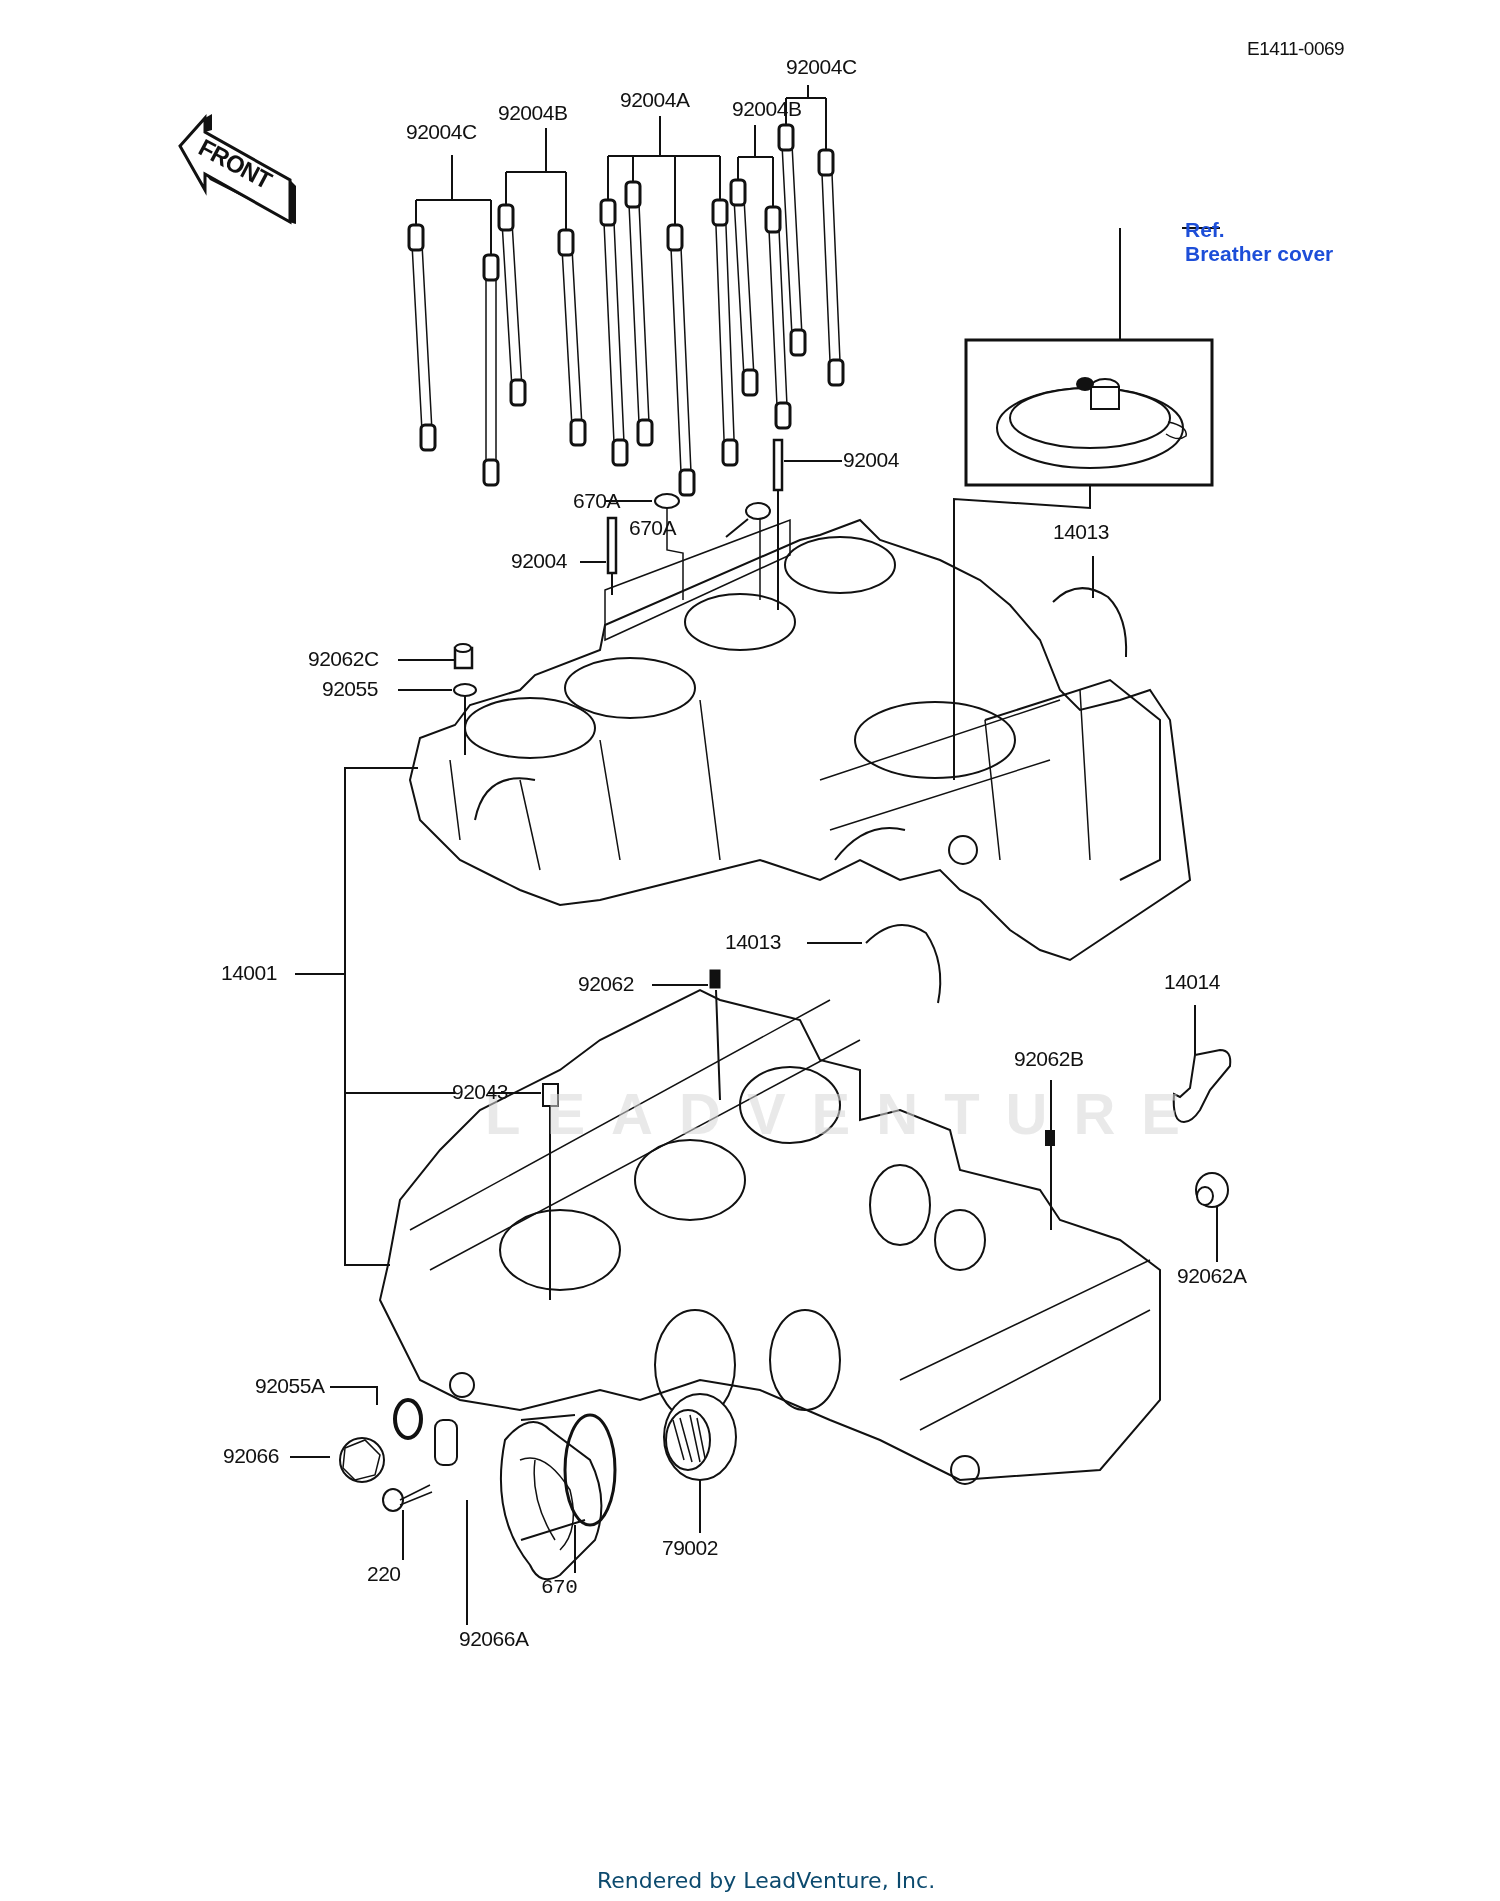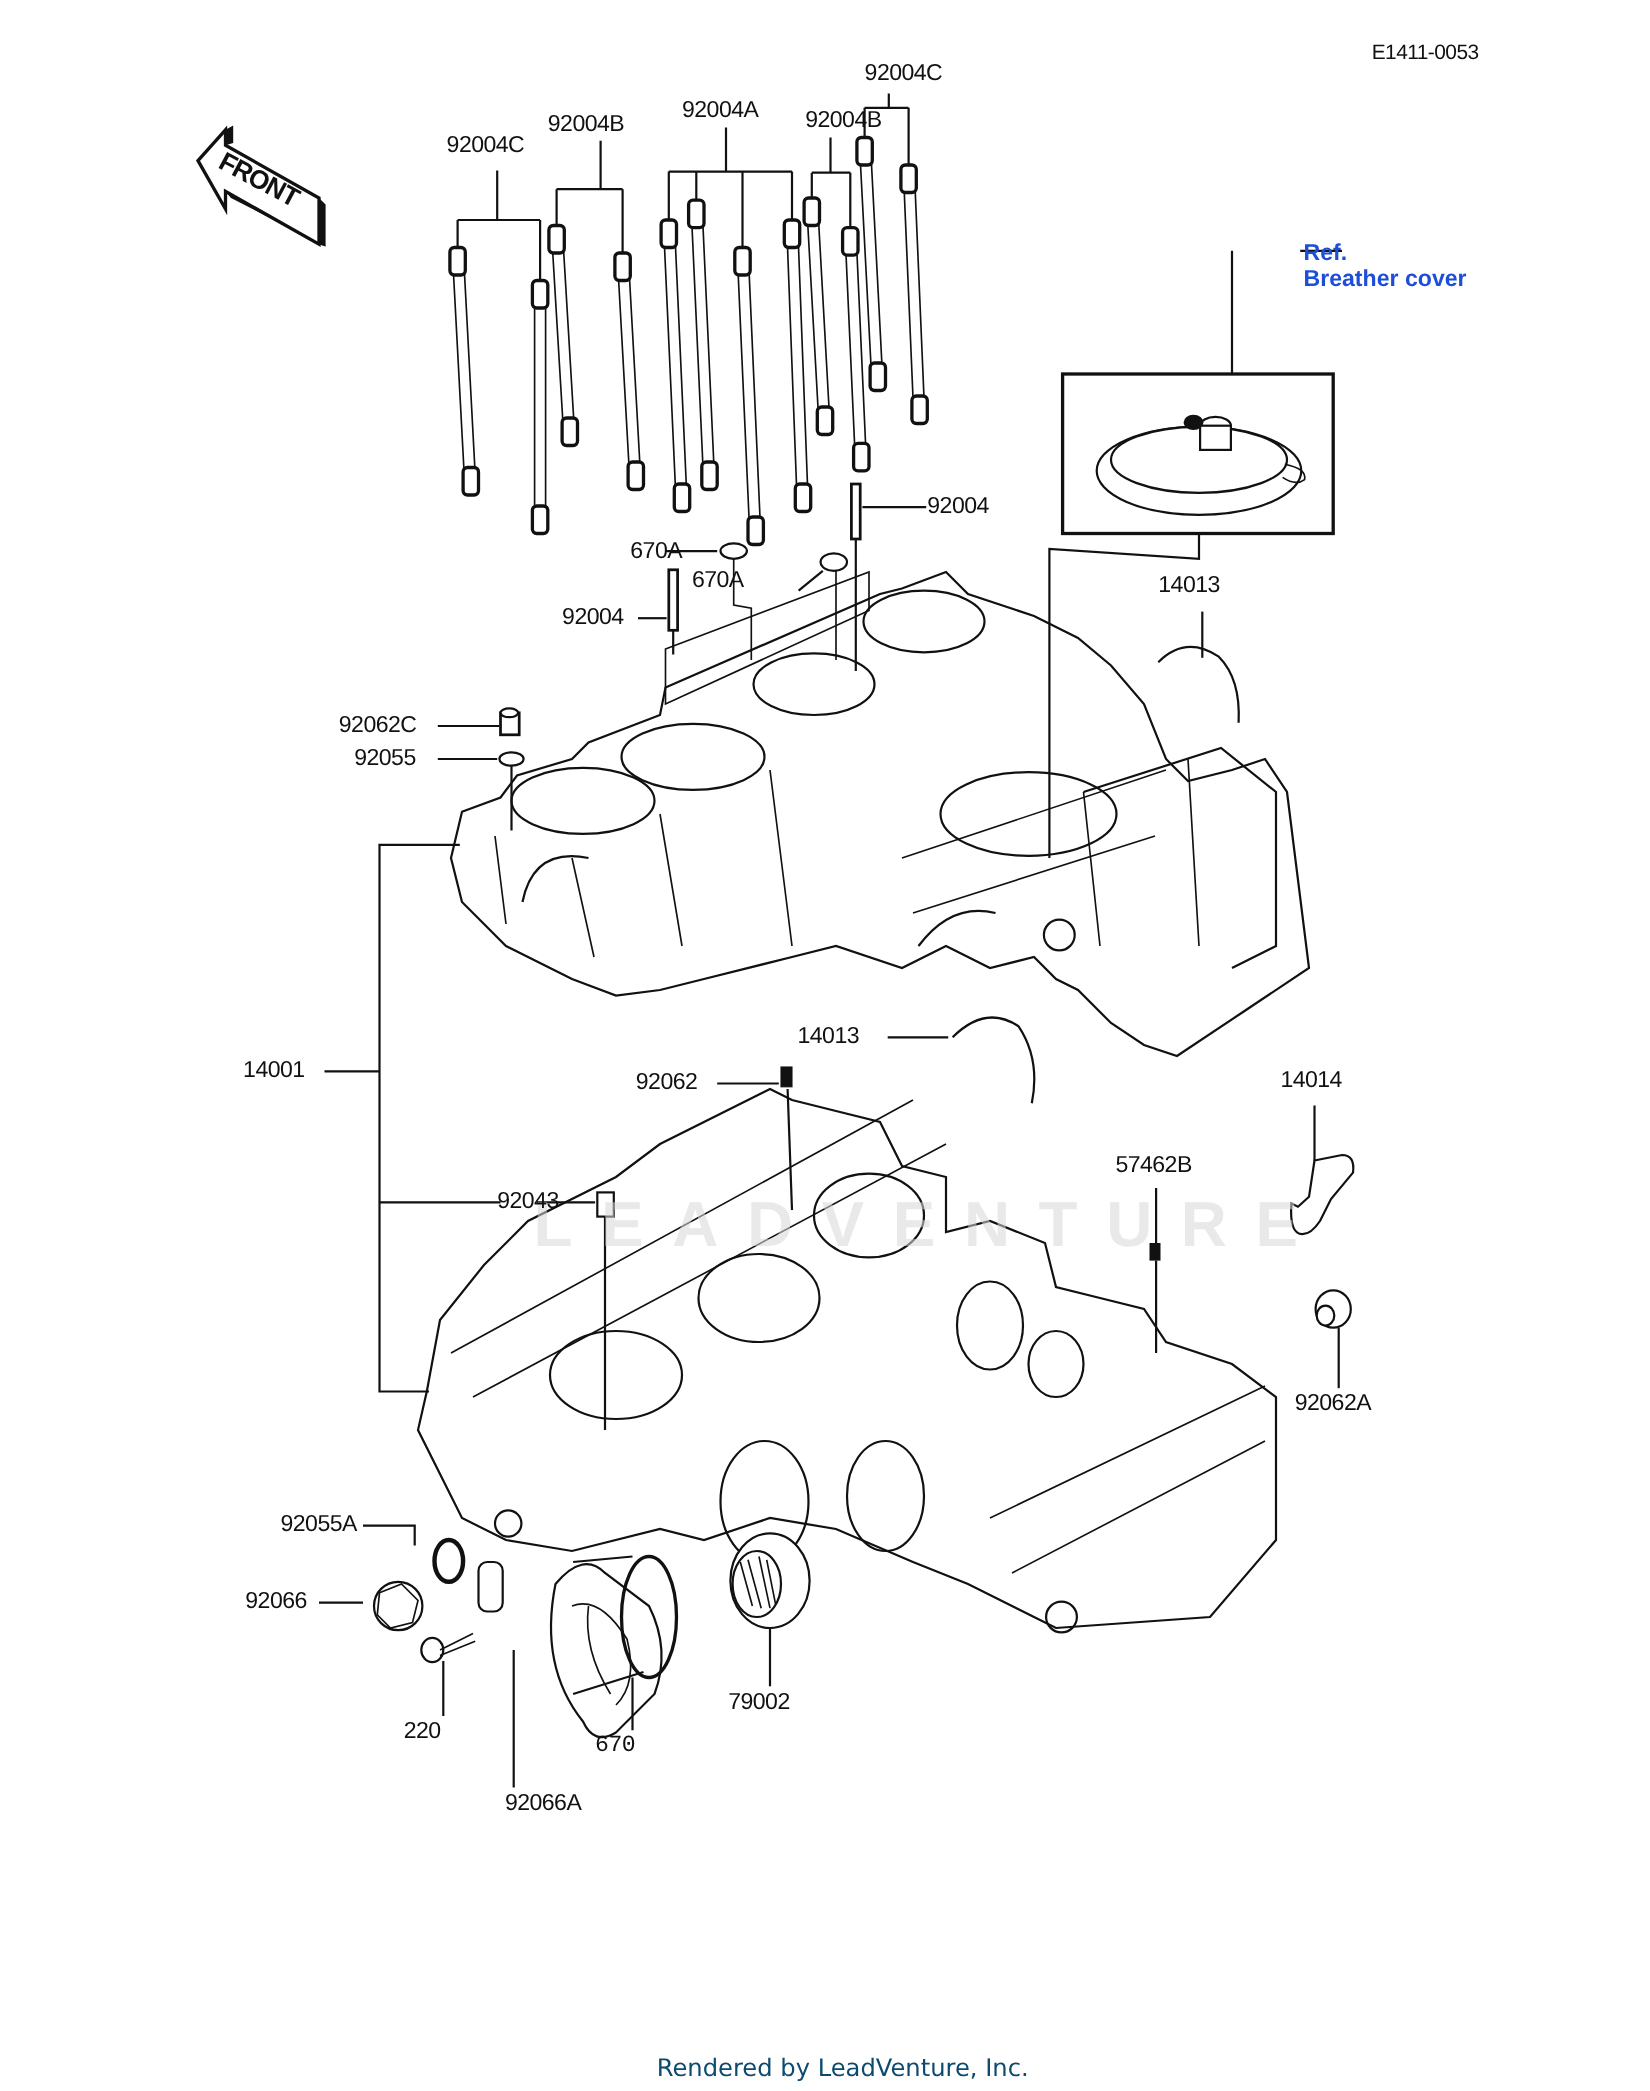--- a/index.html
+++ b/index.html
@@ -199,21 +199,21 @@
     <ellipse cx="688" cy="1440" rx="22" ry="30" class="white"></ellipse>
     <path class="thin" d="M673,1420 L684,1460 M680,1418 L692,1462 M690,1415 L700,1462 M697,1418 L705,1458"></path>
     <path class="ln" d="M700,1480 V1533"></path>
   </g>
 </svg>
 
 <div class="wm" style="left:485px; top:1080px;">LEADVENTURE</div>
 
 <div style="position:absolute; left:196px; top:150px; transform:rotate(28deg); font-family:'Liberation Sans', sans-serif; font-weight:bold; font-size:24px; color:#111; letter-spacing:-1px;">FRONT</div>
 
-<div class="code" style="left:1247px; top:38px;">E1411-0053</div>
+<div class="code" style="left:1247px; top:38px;">E1411-0069</div>
 
 <div class="ref" style="left:1185px; top:218px;">
   <div>Ref.</div>
   <div>Breather cover</div>
 </div>
 
 <div class="lbl" style="left:406px; top:120px;">92004C</div>
 <div class="lbl" style="left:498px; top:101px;">92004B</div>
 <div class="lbl" style="left:620px; top:88px;">92004A</div>
 <div class="lbl" style="left:732px; top:97px;">92004B</div>
@@ -222,21 +222,21 @@
 <div class="lbl" style="left:573px; top:489px;">670A</div>
 <div class="lbl" style="left:629px; top:516px;">670A</div>
 <div class="lbl" style="left:511px; top:549px;">92004</div>
 <div class="lbl" style="left:1053px; top:520px;">14013</div>
 <div class="lbl" style="left:308px; top:647px;">92062C</div>
 <div class="lbl" style="left:322px; top:677px;text-align:right;">92055</div>
 <div class="lbl" style="left:221px; top:961px;">14001</div>
 <div class="lbl" style="left:725px; top:930px;">14013</div>
 <div class="lbl" style="left:578px; top:972px;">92062</div>
 <div class="lbl" style="left:1164px; top:970px;">14014</div>
-<div class="lbl" style="left:1014px; top:1047px;">57462B</div>
+<div class="lbl" style="left:1014px; top:1047px;">92062B</div>
 <div class="lbl" style="left:452px; top:1080px;">92043</div>
 <div class="lbl" style="left:1177px; top:1264px;">92062A</div>
 <div class="lbl" style="left:255px; top:1374px;">92055A</div>
 <div class="lbl" style="left:223px; top:1444px;">92066</div>
 <div class="lbl" style="left:367px; top:1562px;">220</div>
 <div class="lbl" style="left:541px; top:1576px;font-family:Liberation Mono, monospace;">670</div>
 <div class="lbl" style="left:662px; top:1536px;">79002</div>
 <div class="lbl" style="left:459px; top:1627px;">92066A</div>
 
 <div class="footer" style="left:597px; top:1868px;">Rendered by LeadVenture, Inc.</div>

